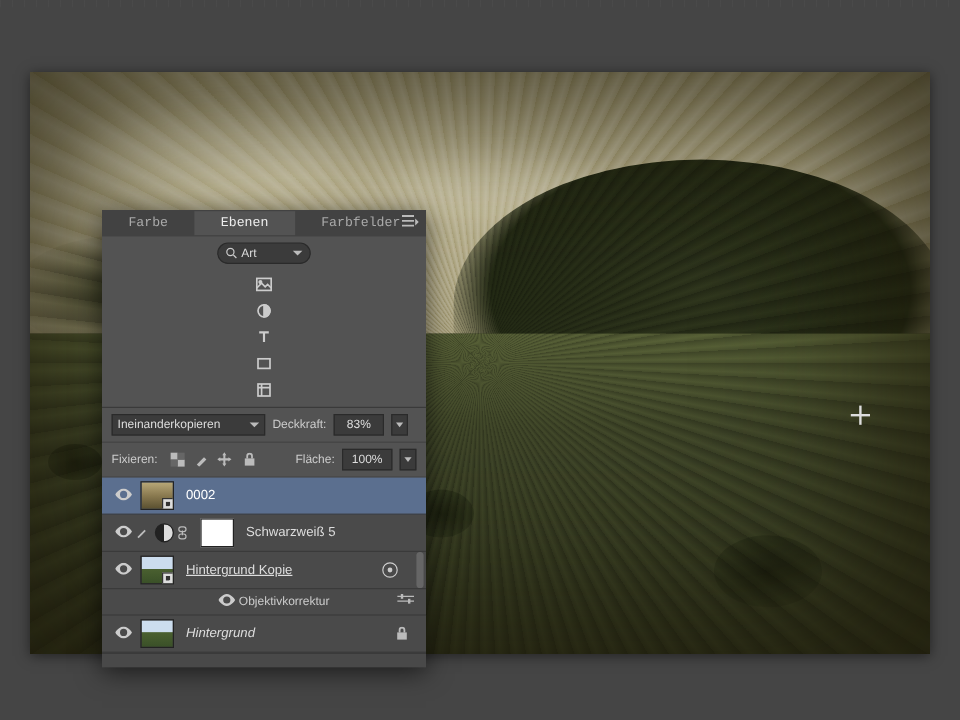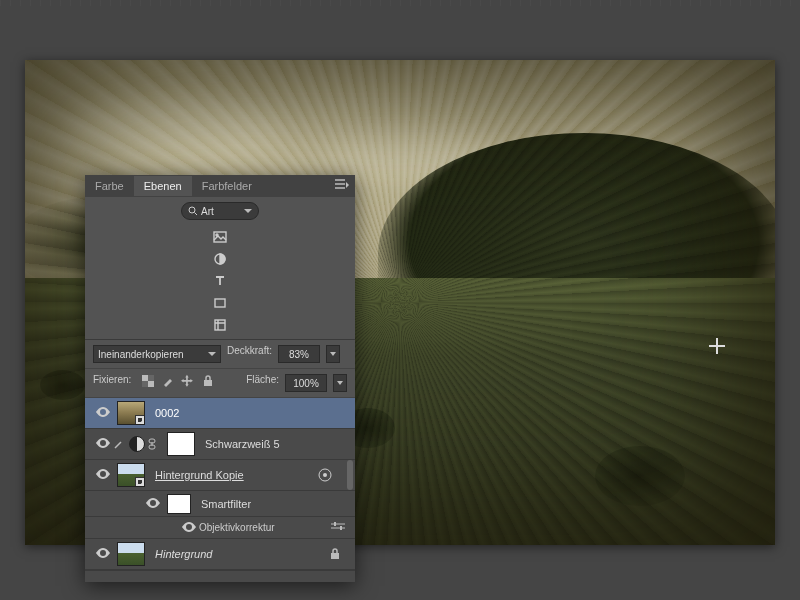--- a/index.html
+++ b/index.html
@@ -19,30 +19,30 @@
 .b3 { bottom:30%; left:2%; width:45px; height:30px; }
 .grain { position:absolute; inset:0; opacity:.15; background:repeating-conic-gradient(#000 0deg,transparent 1deg,#fff 2deg,transparent 3deg); mix-blend-mode:overlay; }
 .vignette { position:absolute; inset:0; box-shadow:inset 0 0 140px 35px rgba(30,25,10,.75); }
 .cursor { position:absolute; top:338px; left:709px; width:16px; height:16px; pointer-events:none; }
 .cursor::before,.cursor::after { content:""; position:absolute; background:#ddd; }
 .cursor::before { left:7px; top:0; width:2px; height:16px; }
 .cursor::after { top:7px; left:0; height:2px; width:16px; }
 
 .panel { position:absolute; left:85px; top:175px; width:270px; background:#535353; box-shadow:0 4px 20px rgba(0,0,0,.6); color:#ddd; font-size:11px; }
 .tabbar { display:flex; align-items:center; background:#424242; height:22px; position:relative; }
-.tab { padding:4px 10px; color:#aaa; cursor:default; }
+.tab { padding:4px 22px; color:#aaa; cursor:default;font-family:Liberation Mono, monospace; }
 .tab.active { background:#535353; color:#eee; }
 .flyout { position:absolute; right:6px; top:4px; width:14px; height:12px; }
 .flyout svg { width:14px; height:12px; }
 .toolbar { display:flex; align-items:center; padding:5px 8px; gap:4px; border-bottom:1px solid #3a3a3a;flex-direction:column; }
 .filter-dd { display:flex; align-items:center; background:#3b3b3b; border:1px solid #2a2a2a; border-radius:9px; padding:1px 6px 1px 6px; width:78px; height:18px; font-size:10px; }
 .filter-dd .chev { margin-left:auto; border-left:4px solid transparent; border-right:4px solid transparent; border-top:4px solid #bbb; }
 .ticon { width:18px; height:18px; display:flex; align-items:center; justify-content:center; color:#ccc; }
 .ticon svg { width:14px; height:14px; stroke:#ccc; fill:none; stroke-width:1.4; }
-.row { display:flex; align-items:flex-start; padding:5px 8px; gap:6px; border-bottom:1px solid #444; }
+.row { display:flex; align-items:center; padding:5px 8px; gap:6px; border-bottom:1px solid #444; }
 .select { background:#3b3b3b; border:1px solid #2a2a2a; height:18px; font-size:10px; padding:0 4px; display:flex; align-items:center; flex:1; max-width:128px; }
 .select .chev { margin-left:auto; border-left:4px solid transparent; border-right:4px solid transparent; border-top:4px solid #bbb; }
 .lbl { font-size:10px; color:#ccc; }
 .valbox { background:#3b3b3b; border:1px solid #2a2a2a; height:18px; width:42px; font-size:10px; display:flex; align-items:center; justify-content:center; }
 .stepbtn { background:#3b3b3b; border:1px solid #2a2a2a; width:14px; height:18px; display:flex; align-items:center; justify-content:center; }
 .stepbtn div { border-left:3px solid transparent; border-right:3px solid transparent; border-top:4px solid #bbb; }
 .lockrow .icons { display:flex; gap:6px; margin-left:4px; }
 .lockicon { width:14px; height:14px; display:flex; align-items:center; justify-content:center; }
 
 .layers { background:#4a4a4a; }
@@ -239,29 +239,20 @@
           <div class="smartbadge"></div>
         </div>
       <span class="layername underline">Hintergrund Kopie</span>
       <div class="fxicon"><svg viewBox="0 0 16 16">
             <circle cx="8" cy="8" r="6" fill="none" stroke="#ccc"></circle>
             <circle cx="8" cy="8" r="2" fill="#ccc"></circle>
           </svg></div>
       <div class="scrollthumb"></div>
     </div>
 
-    <div class="layer sublayer indent2">
-      <div class="vis">
-          <span class="eye"><svg viewBox="0 0 14 10">
-              <path d="M7 0C3 0 0 5 0 5s3 5 7 5 7-5 7-5-3-5-7-5zm0 8a3 3 0 110-6 3 3 0 010 6z"></path>
-            </svg></span>
-        </div>
-      <div class="thumb white" style="width:24px;height:20px"></div>
-      <span class="layername">Smartfilter</span>
-    </div>
 
     <div class="fxline indent3">
       <div class="vis" style="width:20px">
           <span class="eye"><svg viewBox="0 0 14 10" width="14" height="10">
               <path d="M7 0C3 0 0 5 0 5s3 5 7 5 7-5 7-5-3-5-7-5zm0 8a3 3 0 110-6 3 3 0 010 6z" fill="#ccc"></path>
             </svg></span>
         </div>
       <span>Objektivkorrektur</span>
       <div class="fxsliders"><svg width="14" height="10" viewBox="0 0 14 10">
             <path d="M0 2h14M0 6h14" stroke="#bbb"></path>

